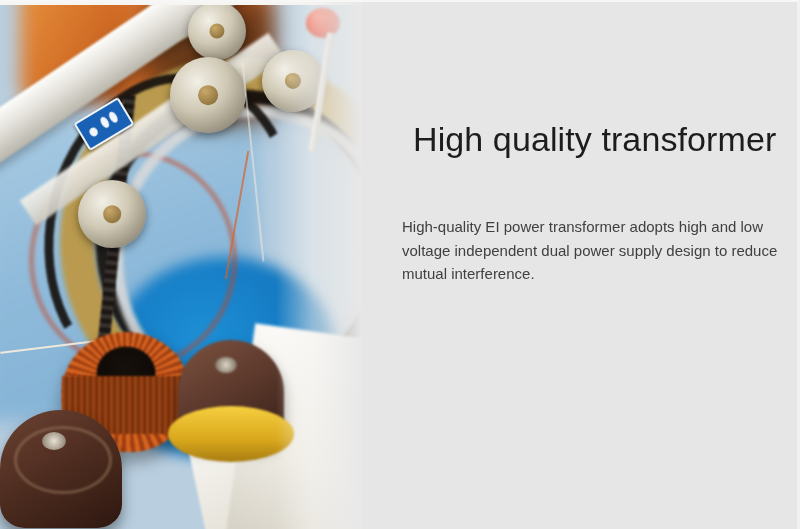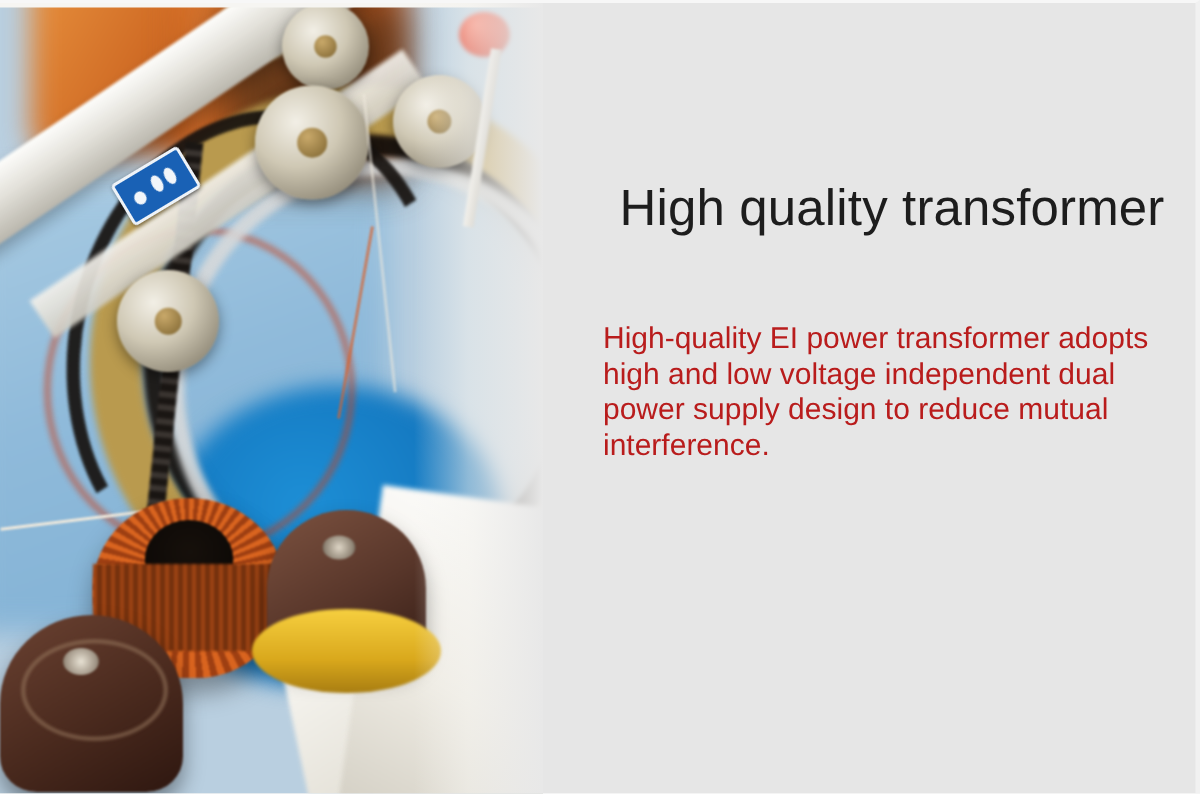--- a/index.html
+++ b/index.html
@@ -380,24 +380,24 @@
     color: #1d1d1d;
     letter-spacing: .1px;
     white-space: nowrap;
   }
   .body-copy {
     position: absolute;
     left: 0;
     top: 197px;
     margin: 0;
     width: 376px;
-    font-size: 20px;
+    font-size: 15px;
     font-weight: 400;
     line-height: 23.5px;
-    color: #b91c1c;
+    color: #404040;
   }
 </style>
 </head>
 <body>
 
 <div class="banner">
 
   <div class="photo">
     <div class="photo-inner">
 

